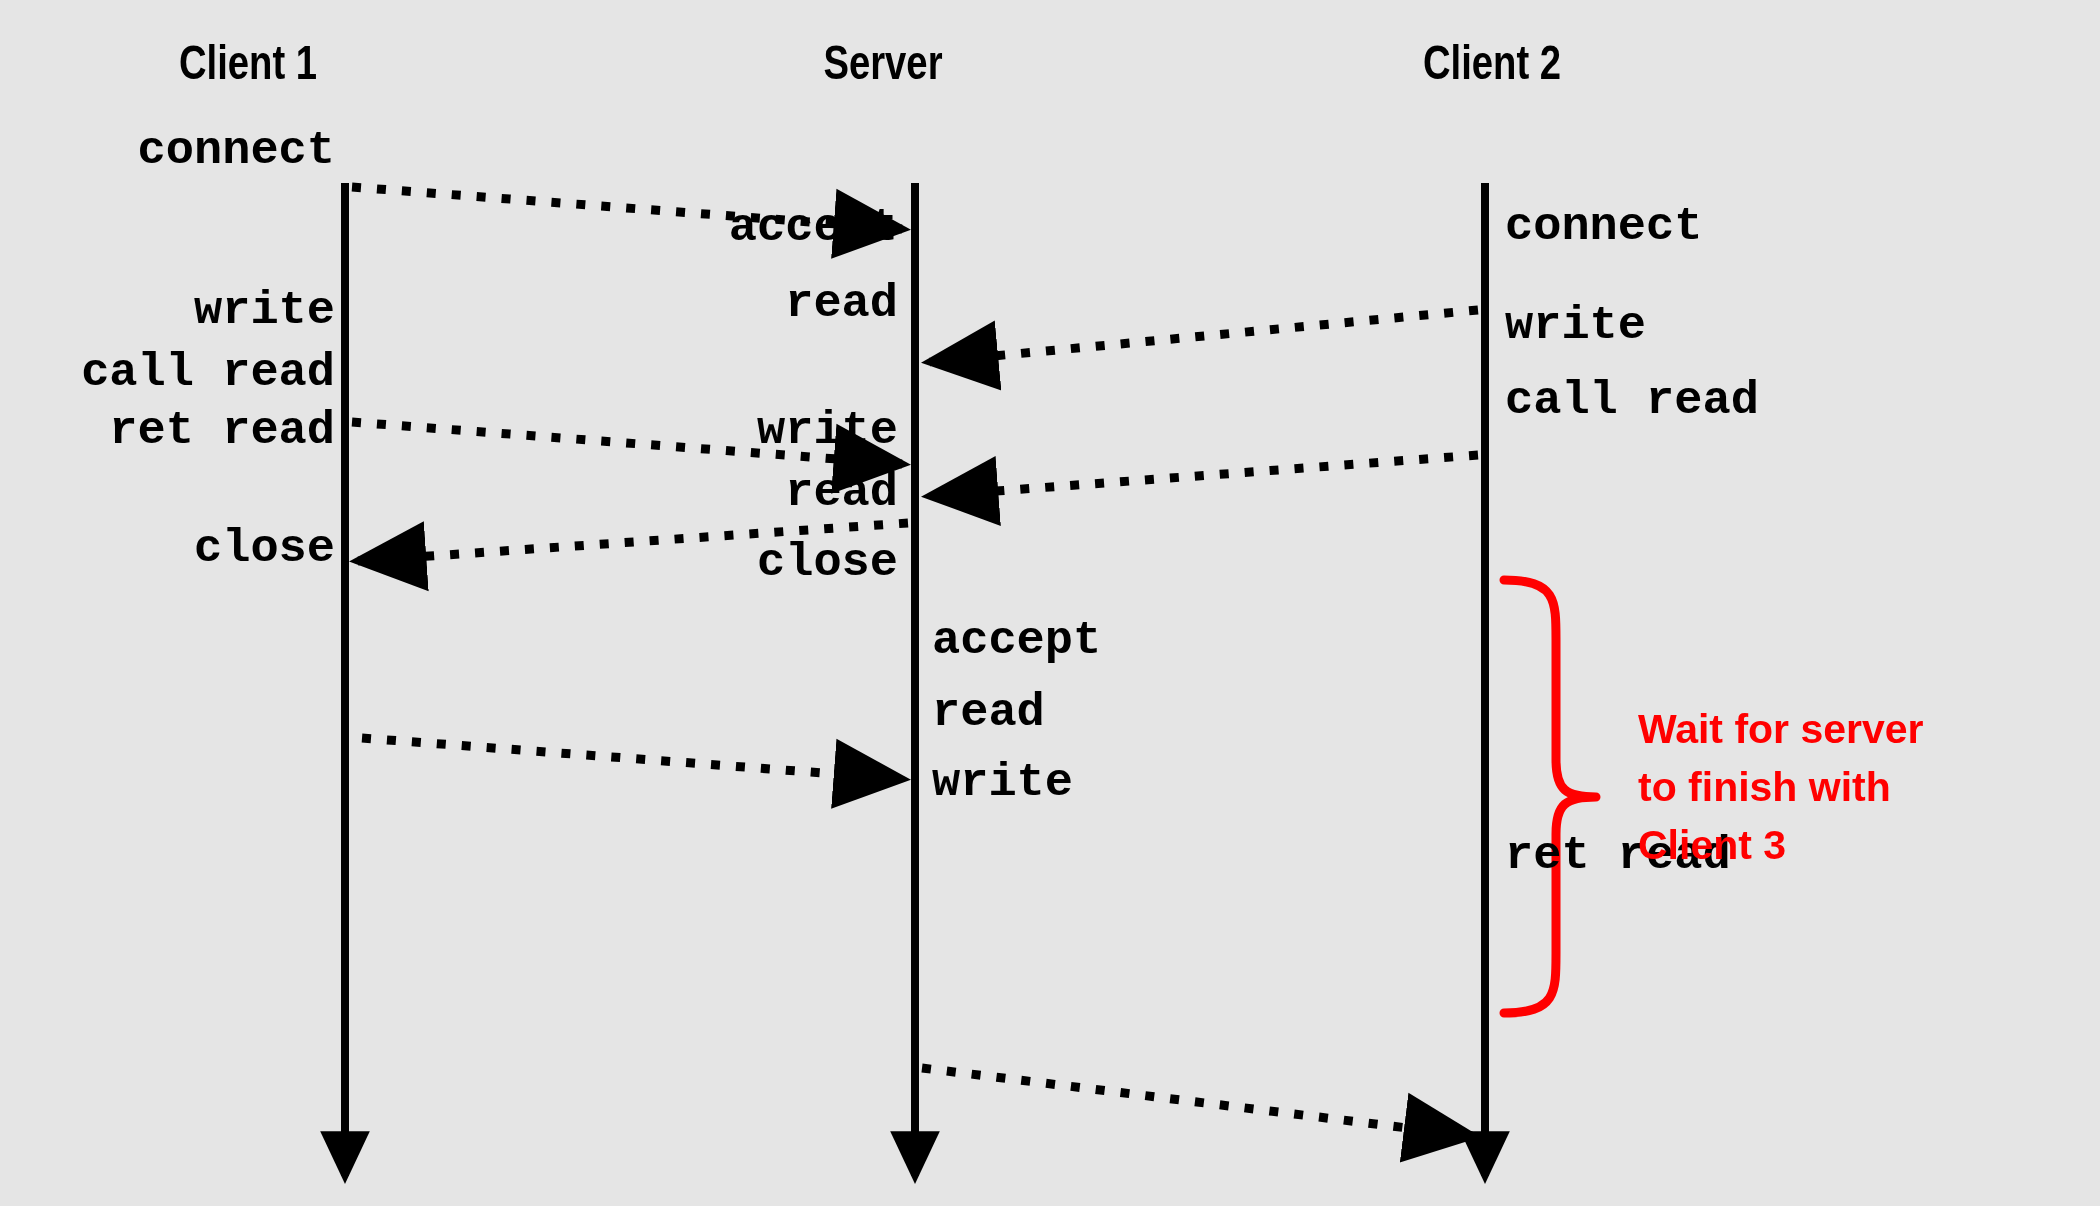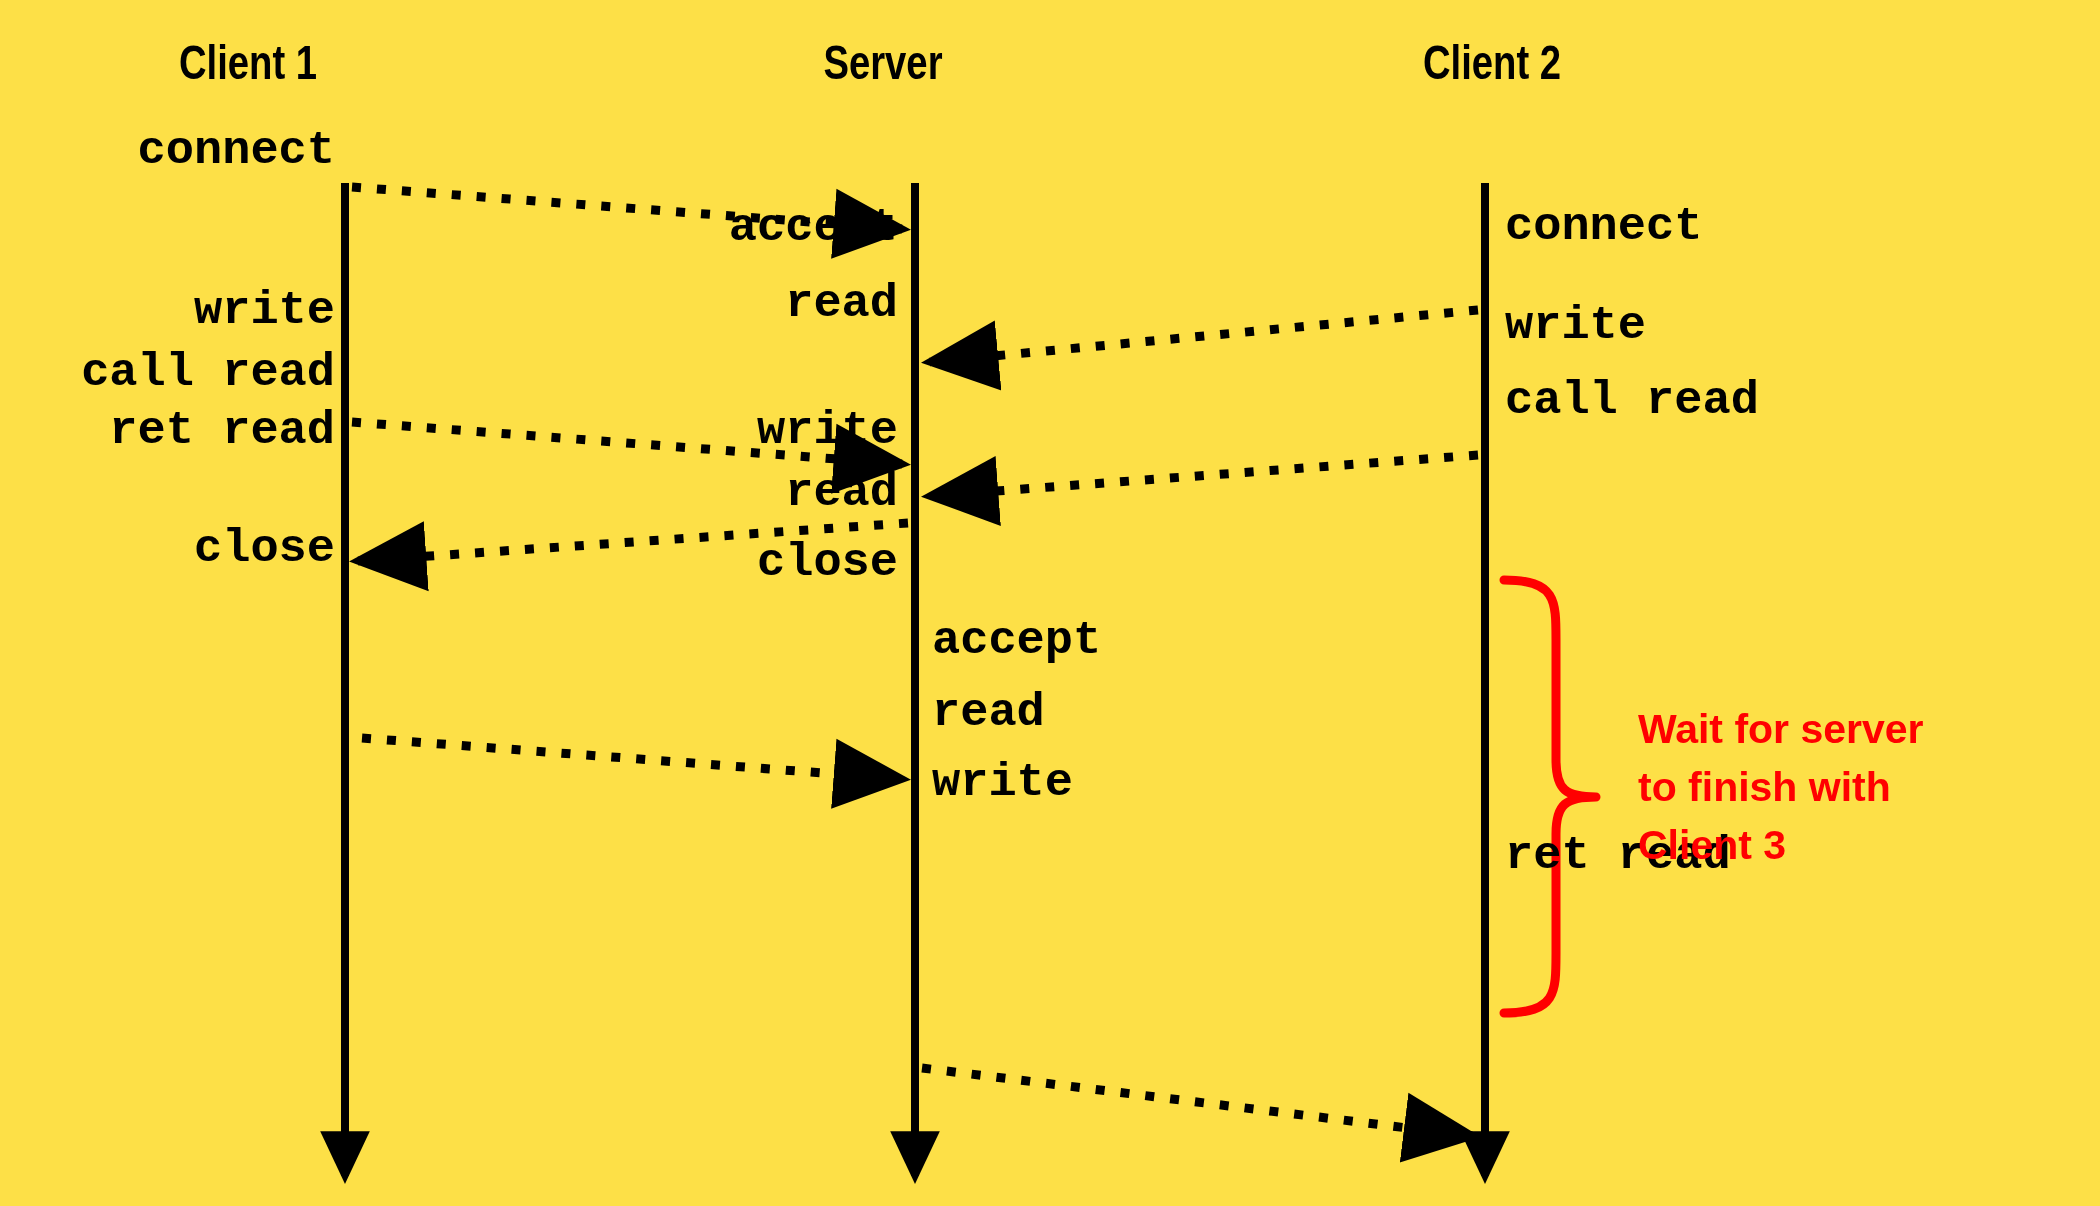--- a/index.html
+++ b/index.html
@@ -1,16 +1,16 @@
 <!DOCTYPE html>
 <html><head>
 <meta charset="utf-8">
 <style>
   html,body{margin:0;padding:0;background:#ffffff;}
-  #root{position:relative;width:2100px;height:1206px;background:#fde047;
+  #root{position:relative;width:2100px;height:1206px;background:#e5e5e5;
         font-family:"Liberation Sans", sans-serif;overflow:hidden;}
   svg.layer{position:absolute;left:0;top:0;width:2100px;height:1206px;}
   .col-title{position:absolute;font-family:"Liberation Sans", sans-serif;
              font-weight:700;font-size:49px;color:#000;white-space:nowrap;
              transform:translate(-50%,-50%) scaleX(0.78);letter-spacing:0px;}
   .mono-lbl{position:absolute;font-family:"Liberation Mono","DejaVu Sans Mono",monospace;
             font-weight:700;font-size:47px;color:#000;white-space:pre;line-height:1;text-align:center;}
   .mono-lbl.r{transform:translate(-100%,-50%);}
   .mono-lbl.l{transform:translate(0,-50%);}
   .note{position:absolute;font-family:"Liberation Sans", sans-serif;font-weight:700;

